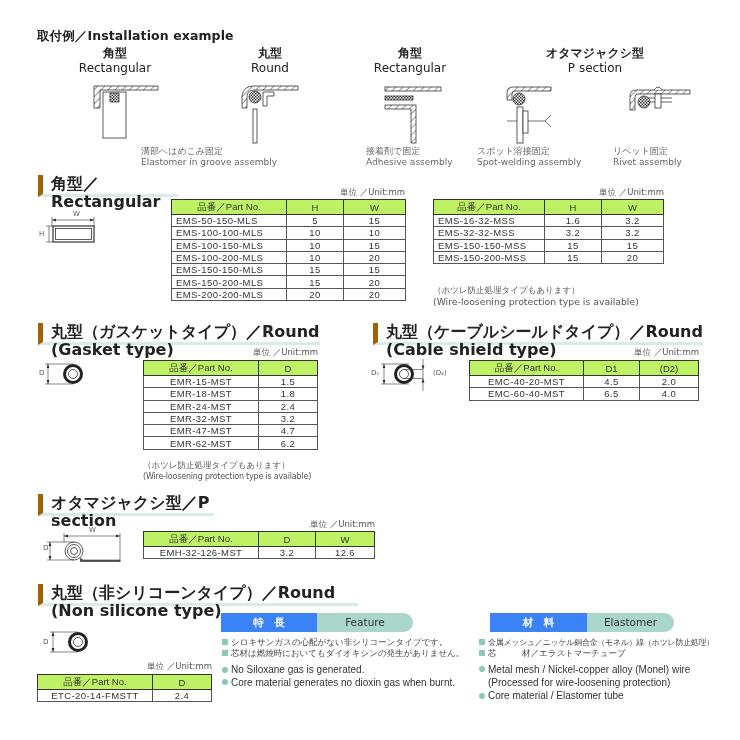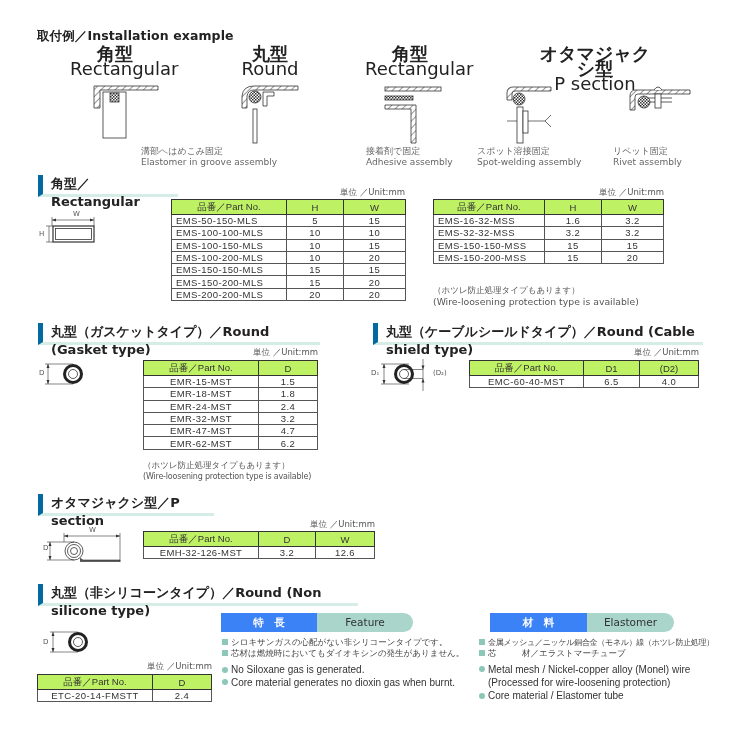--- a/index.html
+++ b/index.html
@@ -2,25 +2,25 @@
 <html><head>
 <meta charset="utf-8">
 <style>
   * { box-sizing: border-box; margin: 0; padding: 0; }
   html, body { width: 740px; height: 740px; background: #ffffff; overflow: hidden; }
   body { position: relative; font-family: "DejaVu Sans", "Liberation Sans", sans-serif; color: #2a2a2a; }
   .abs { position: absolute; }
 
   .page-title { left: 37px; top: 28px; font-size: 12.5px; font-weight: bold; color: #222; letter-spacing: 0.1px; }
 
-  .ex-head { text-align: center; font-size: 18px; line-height: 15px; color: #222; }
+  .ex-head { text-align: center; font-size: 12px; line-height: 15px; color: #222; }
   .ex-head .jp { font-weight: bold; }
   .ex-caption { font-size: 9px; line-height: 11px; color: #666; }
 
-  .sec-head { height: 22px; border-left: 5px solid #0369a1; border-bottom: 3px solid #d6ece6; padding-left: 8px; font-size: 13px; font-weight: bold; line-height: 18px; color: #222; }
+  .sec-head { height: 22px; border-left: 5px solid #a16207; border-bottom: 3px solid #d6ece6; padding-left: 8px; font-size: 16px; font-weight: bold; line-height: 18px; color: #222; }
 
   .unit { font-size: 8.5px; color: #555; text-align: right; }
 
   table.spec { position: absolute; border-collapse: collapse; border: 1.5px solid #333; font-family: "Liberation Sans", sans-serif; font-size: 9.5px; color: #333; }
   table.spec th { background: #bef264; font-weight: normal; height: 15px; border: 1px solid #333; padding: 0 4px; text-align: center; color: #333; }
   table.spec td { height: 12.3px; line-height: 11px; border: 1px solid #555; border-top: 1px solid #666; padding: 0 4px; text-align: center; white-space: nowrap; letter-spacing: 0.4px; }
   table.spec td.pn { text-align: left; }
   table.spec.center td.pn { text-align: center; }
 
   .note { font-size: 8.5px; line-height: 11px; color: #555; }
@@ -312,20 +312,25 @@
 
 <table class="spec" style="left:469px; top:360px; width:230px;">
   <thead>
     <tr>
       <th style="width:114px;">品番／Part No.</th>
       <th style="width:56px;">D1</th>
       <th>(D2)</th>
     </tr>
   </thead>
   <tbody>
+    <tr>
+        <td class="pn" style="text-align:center;">EMC-40-20-MST</td>
+        <td>4.5</td>
+        <td>2.0</td>
+      </tr>
     <tr>
         <td class="pn" style="text-align:center;">EMC-60-40-MST</td>
         <td>6.5</td>
         <td>4.0</td>
       </tr>
   </tbody>
 </table>
 
 <div class="abs sec-head" style="left:38px; top:494px; width:176px;">オタマジャクシ型／P section</div>
 

